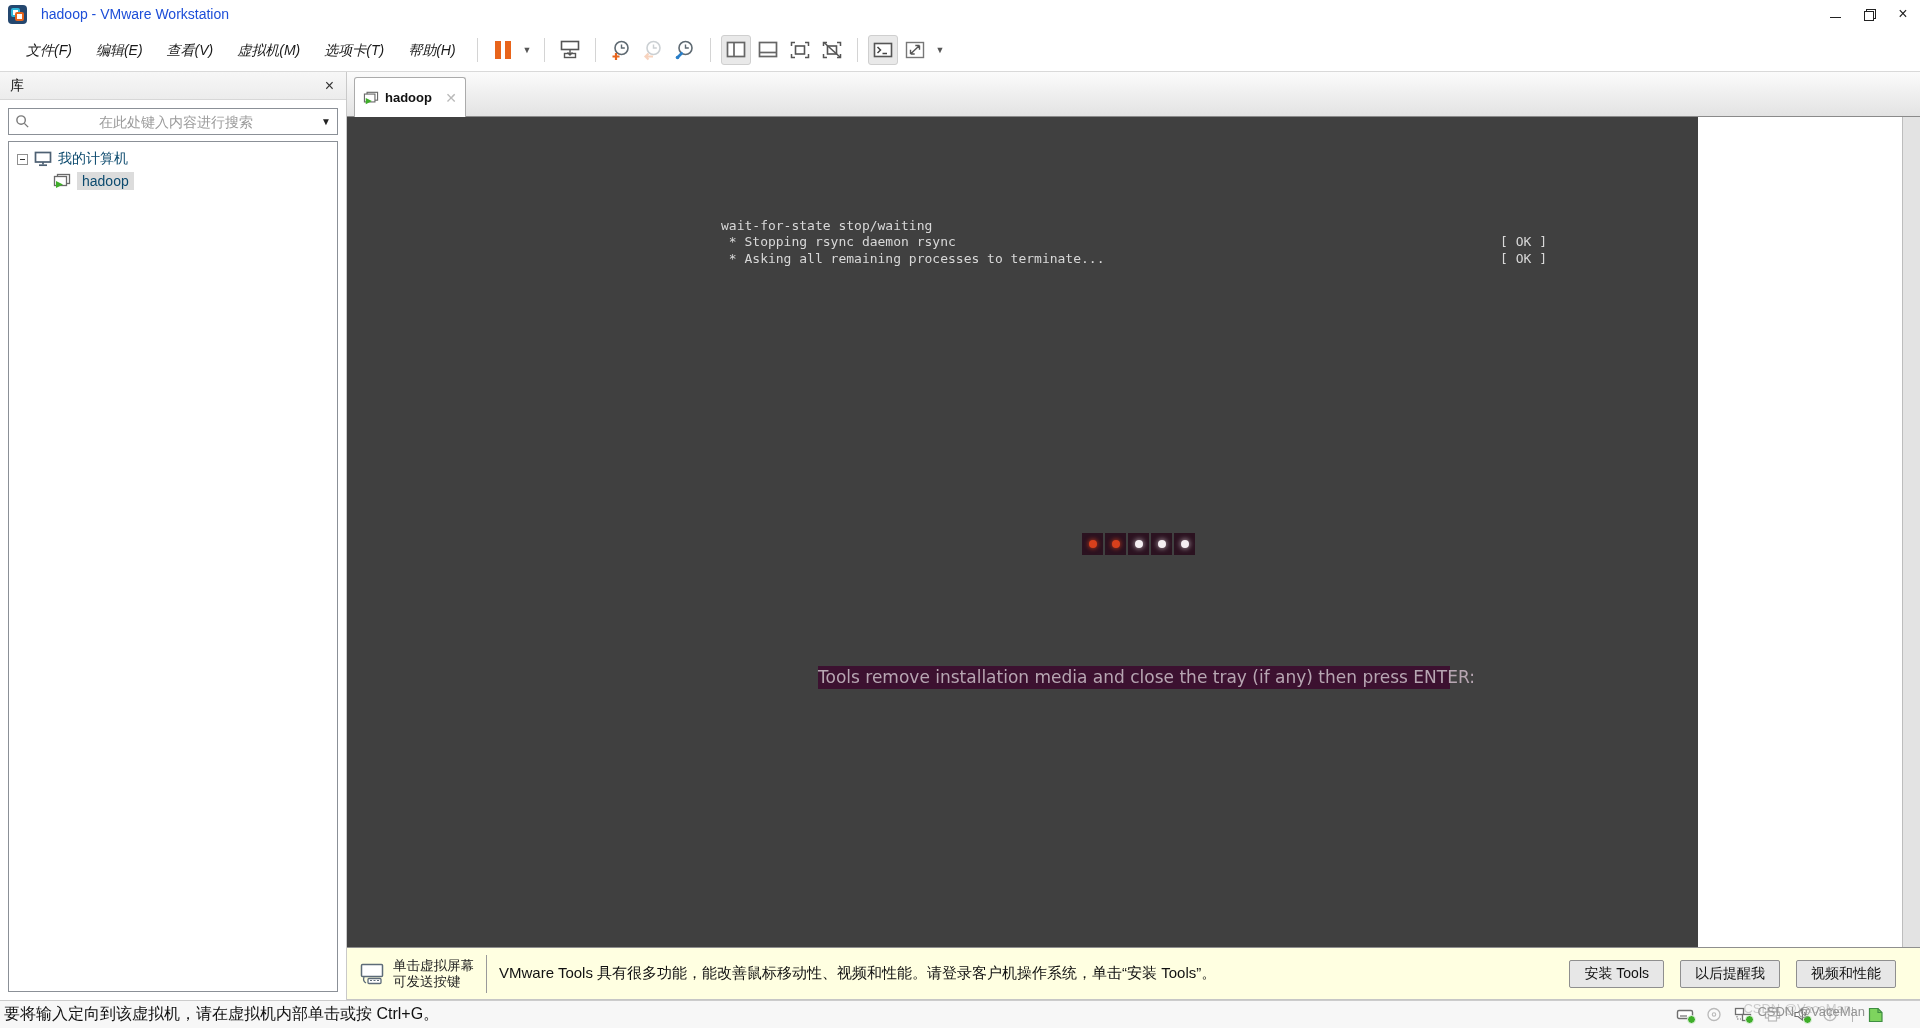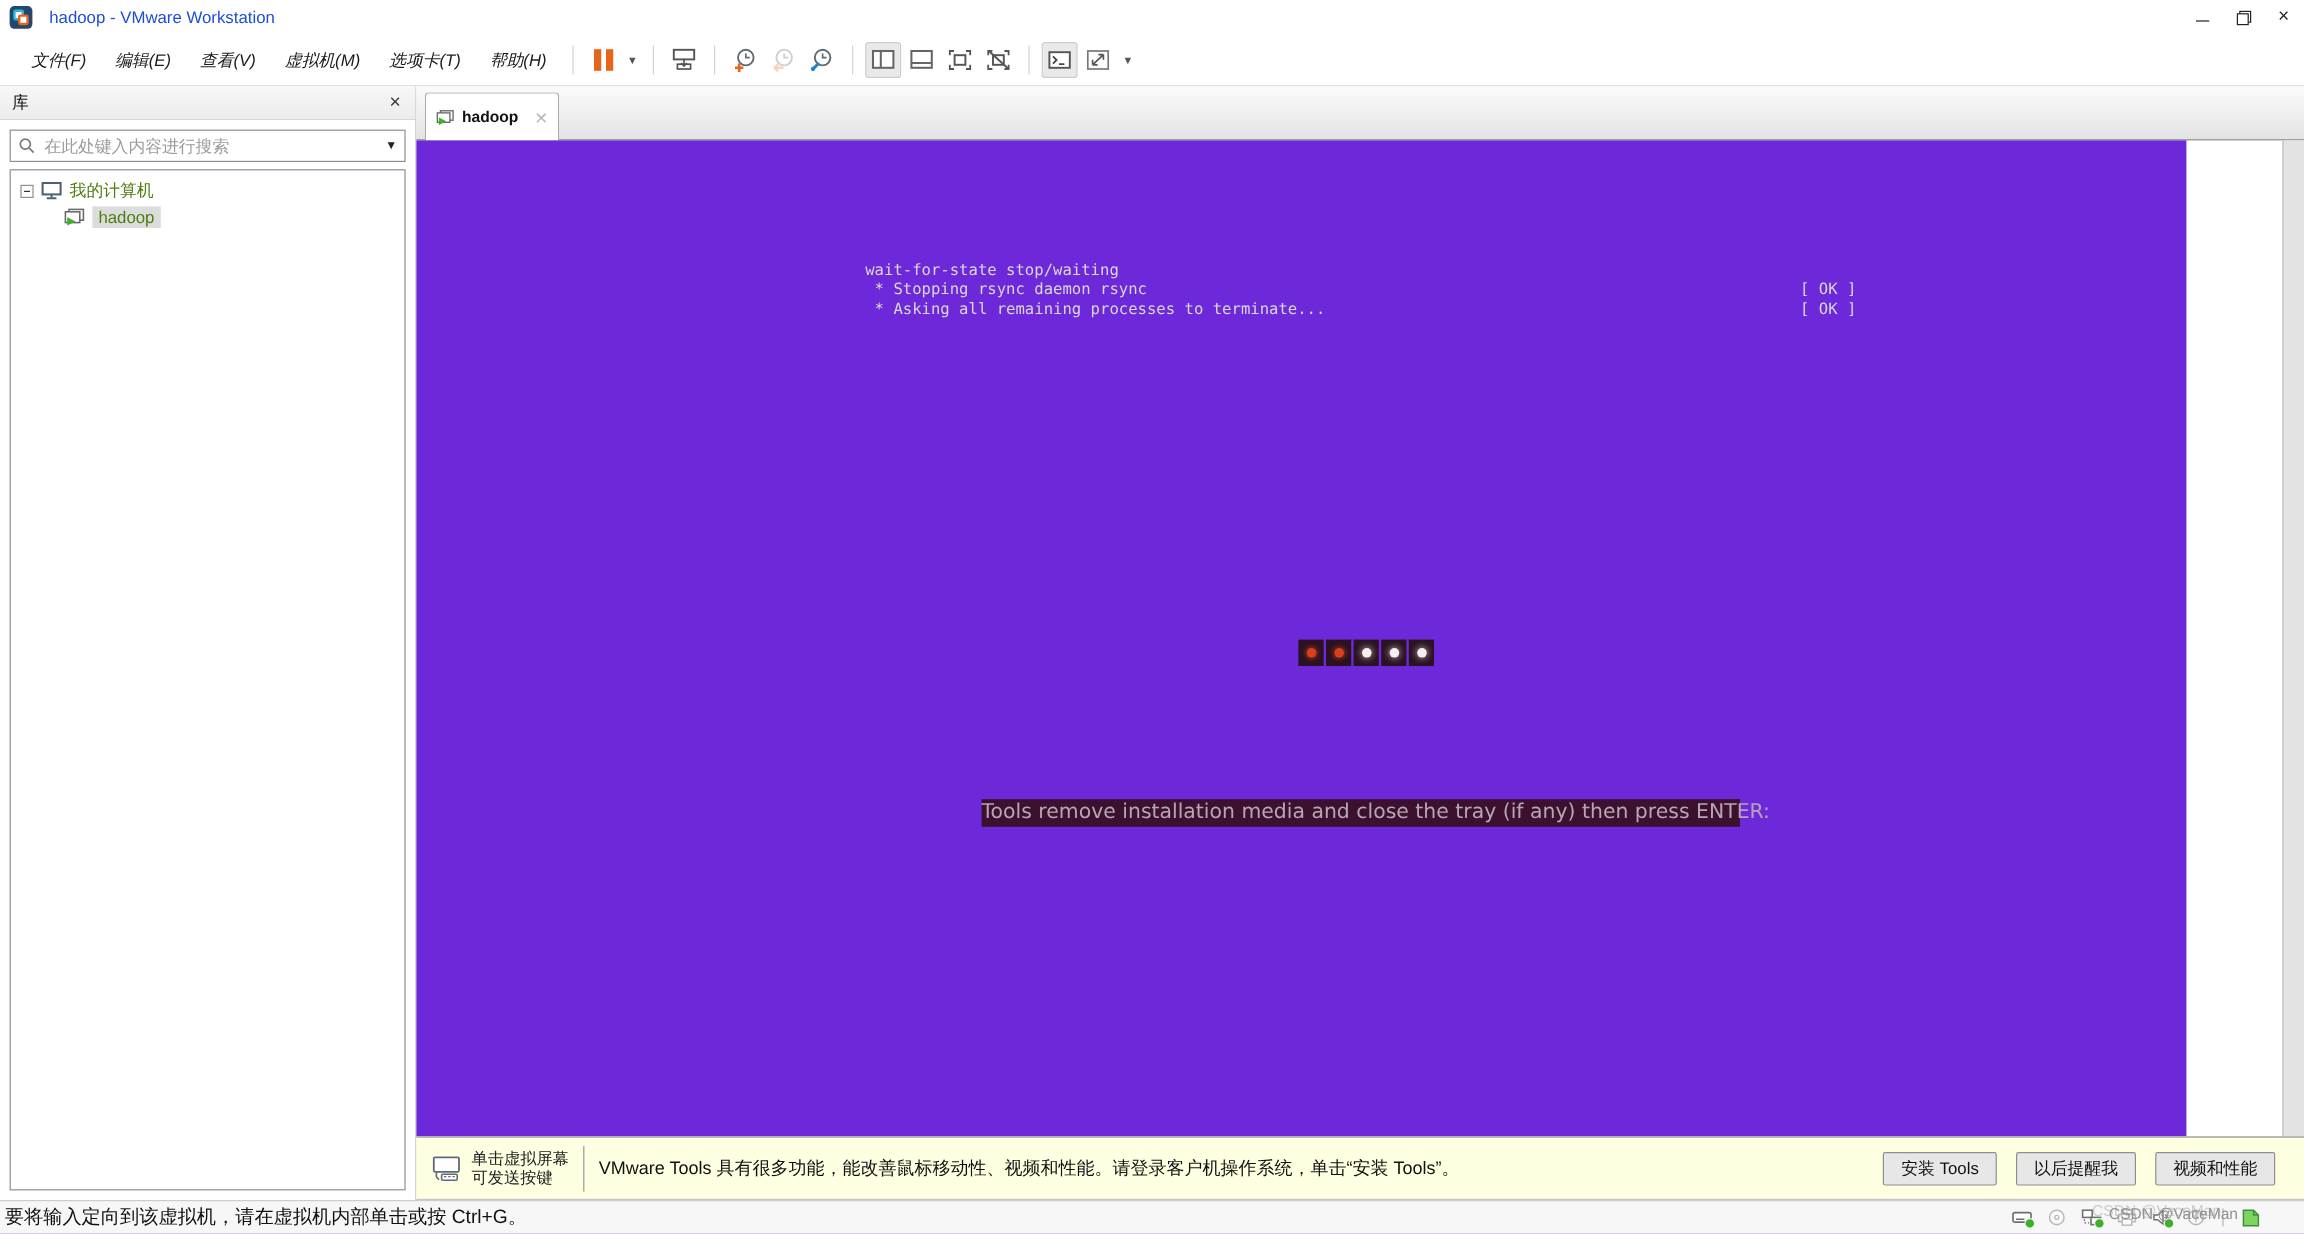--- a/index.html
+++ b/index.html
@@ -32,39 +32,39 @@
   .pause-bars { display:flex; gap:4px; }
   .pause-bars i { display:block; width:6px; height:18px; background:#e8641b; }
 
   
   .library { position:absolute; left:0; top:72px; width:347px; height:928px; background:#fff; border-right:1px solid #c9c9c9; display:flex; flex-direction:column; }
   .lib-header { height:28px; background:linear-gradient(#f7f7f7,#ececec); border-bottom:1px solid #d7d7d7; display:flex; align-items:center; padding:0 10px; }
   .lib-title { font-size:14px; color:#111; }
   .lib-close { margin-left:auto; font-size:16px; color:#333; font-weight:300; line-height:1; padding:0 2px; }
   .searchbox { margin:8px 8px 6px 8px; height:27px; border:1px solid #8b9097; background:#fff; display:flex; align-items:center; padding:0 6px; }
   .searchbox svg { flex:0 0 auto; }
-  .searchbox input { flex:1; border:none; outline:none; font-size:14px; color:#333; margin-left:7px; background:transparent; }
+  .searchbox input { flex:1; border:none; outline:none; font-size:14px; color:#333; margin-left:7px; background:transparent;text-align:center; }
   .searchbox input::placeholder { color:#9b9b9b; }
   .search-caret { font-size:10px; color:#222; padding-left:6px; }
   .lib-tree { flex:1; margin:0 8px 8px 8px; border:1px solid #8b9097; background:#fff; padding:6px 4px; overflow:hidden; }
-  .tree-row { display:flex; align-items:center; height:22px; font-size:14px; color:#4d7c0f; }
+  .tree-row { display:flex; align-items:center; height:22px; font-size:14px; color:#0c4a6e; }
   .expander { width:11px; height:11px; border:1px solid #8f8f8f; background:#fff; position:relative; margin:0 6px 0 4px; flex:0 0 auto; }
   .expander::after { content:""; position:absolute; left:2px; top:4px; width:5px; height:1px; background:#333; }
   .tree-row .icon { margin-right:6px; display:flex; }
   .tree-row.child { padding-left:40px; }
   .sel-label { background:#dcdcdc; padding:1px 5px; }
 
   
   .tabstrip { position:absolute; left:347px; top:72px; width:1573px; height:45px; background:linear-gradient(#fbfbfb,#e3e3e3); border-bottom:1px solid #8a8a8a; }
   .vm-tab { position:absolute; left:7px; top:5px; height:40px; width:112px; background:#fff; border:1px solid #ababab; border-bottom:none; border-radius:3px 3px 0 0; display:flex; align-items:center; padding:0 8px; }
   .vm-tab .tab-label { font-size:13px; font-weight:bold; color:#111; margin-left:6px; }
   .tab-close { margin-left:auto; color:#b9b9b9; font-size:14px; line-height:1; }
 
   
-  .vm-screen { position:absolute; left:347px; top:117px; width:1475px; height:830px; background:#6d28d9; }
+  .vm-screen { position:absolute; left:347px; top:117px; width:1351px; height:830px; background:#404040; }
   .right-strip { position:absolute; left:1902px; top:117px; width:18px; height:830px; background:#e3e3e3; border-left:1px solid #bdbdbd; }
   .console { position:absolute; left:374px; top:101px; width:826px; }
   .console-line { display:flex; white-space:pre; font-family:"DejaVu Sans Mono",monospace; font-size:13px; line-height:16.3px; color:#d8d8d8; }
   .console-line .cs { margin-left:auto; }
   .boot-dots { position:absolute; left:735px; top:416px; display:flex; }
   .dot-tile { width:21px; height:22px; margin-right:2px; background:#2b1220; display:flex; align-items:center; justify-content:center; }
   .dot { width:8px; height:8px; border-radius:50%; }
   .dot.red { background:#d8401c; box-shadow:0 0 4px 1px rgba(216,64,28,.65); }
   .dot.white { background:#f5eff2; box-shadow:0 0 5px 1px rgba(245,239,242,.55); }
   .prompt { position:absolute; left:471px; top:549px; width:632px; height:23px; background:#3c1130; color:#b7a6b2; font-family:"DejaVu Sans",sans-serif; font-size:17px; line-height:23px; text-align:center; white-space:nowrap; }

